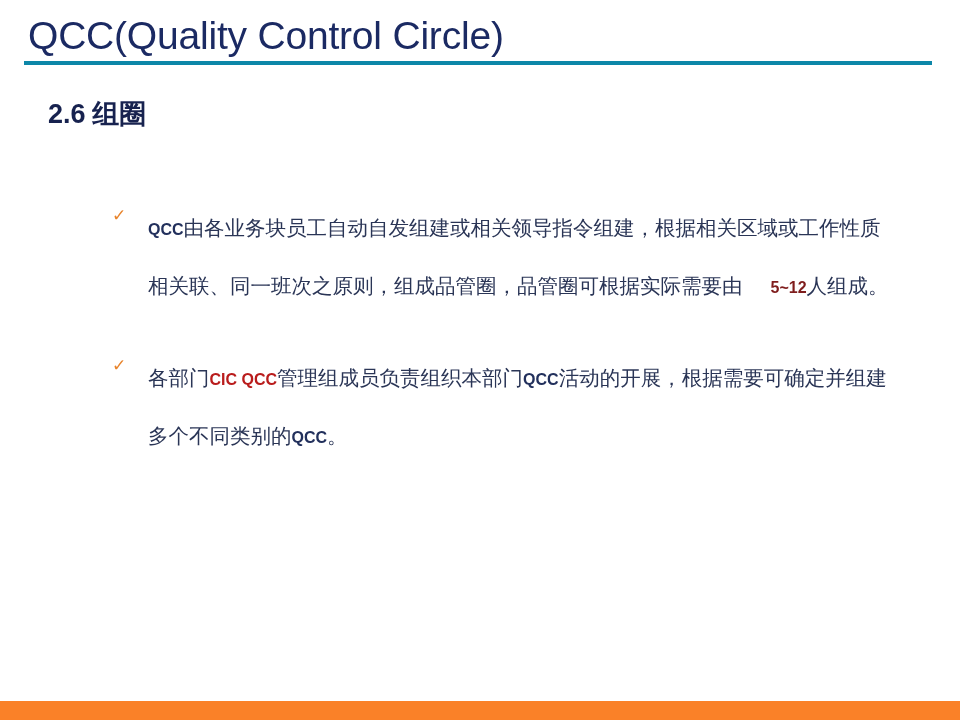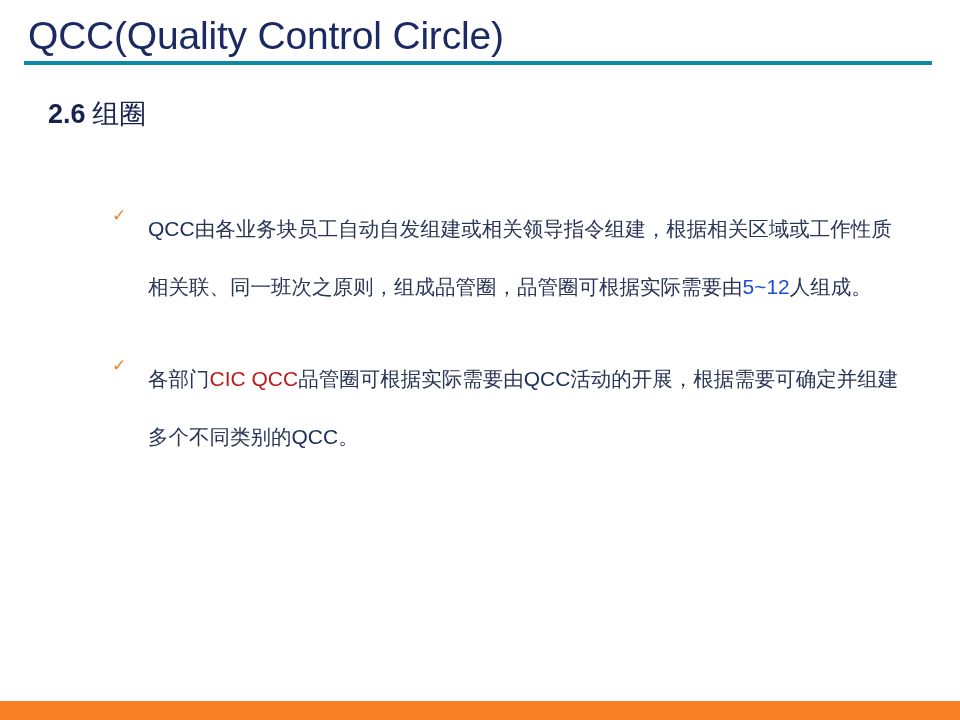--- a/index.html
+++ b/index.html
@@ -57,21 +57,21 @@
     color: #17224f;
     font-weight: bold;
     white-space: nowrap;
   }
   #subtitle .lat {
     font-family: "Liberation Sans", sans-serif;
     font-weight: bold;
   }
   #subtitle .cjk {
     font-family: "Liberation Serif", serif;
-    font-weight: normal;
+    font-weight: bold;
   }
 
   
   #body-block {
     position: absolute;
     left: 110px;
     top: 200px;
     width: 790px;
   }
   .bullet-item {
@@ -95,23 +95,23 @@
   }
   .bullet-text {
     font-family: "Liberation Serif", serif;
     font-size: 20.5px;
     line-height: 57px;
     color: #2a3556;
     text-align: left;
   }
   .bullet-text .lat {
     font-family: "Liberation Sans", sans-serif;
-    font-weight: normal;
+    font-weight: bold;
     color: #22305c;
-    font-size: 21px;
+    font-size: 16px;
   }
 
   
   #bottom-bar {
     position: absolute;
     left: 0;
     bottom: 0;
     width: 960px;
     height: 19px;
     background: #fa8128;
@@ -128,25 +128,25 @@
   </div>
 
   <div id="subtitle" style="color: rgb(23, 34, 79);">
     <span class="lat">2.6</span><span class="cjk">&nbsp;</span><span class="cjk">组圈</span>
   </div>
 
   <div id="body-block">
 
     <div class="bullet-item">
       <span class="bullet-mark" style="color: rgb(232, 132, 44);">✓</span>
-      <div class="bullet-text" style="color: rgb(42, 53, 86);"><span class="lat" style="color: rgb(34, 48, 92);">QCC</span><span class="cjk">由各业务块员工自动自发组建或相关领导指令组建，根据相关区域或工作性质相关联、同一班次之原则，组成品管圈，品管圈可根据实际需要由</span><span class="lat" style="color: #1d4ed8;">5~12</span><span class="cjk">人组成。</span></div>
+      <div class="bullet-text" style="color: rgb(42, 53, 86);"><span class="lat" style="color: rgb(34, 48, 92);">QCC</span><span class="cjk">由各业务块员工自动自发组建或相关领导指令组建，根据相关区域或工作性质相关联、同一班次之原则，组成品管圈，品管圈可根据实际需要由</span><span class="lat" style="color: #7f1d1d; padding-left: 28px;">5~12</span><span class="cjk">人组成。</span></div>
     </div>
 
     <div class="bullet-item">
       <span class="bullet-mark" style="color: rgb(232, 132, 44);">✓</span>
-      <div class="bullet-text" style="color: rgb(42, 53, 86);"><span class="cjk"> 各部门</span><span class="lat" style="color: #b91c1c;">CIC QCC</span><span class="cjk">品管圈可根据实际需要由</span><span class="lat" style="color: rgb(34, 48, 92);">QCC</span><span class="cjk">活动的开展，根据需要可确定并组建多个不同类别的</span><span class="lat" style="color: rgb(34, 48, 92);">QCC</span><span class="cjk">。</span></div>
+      <div class="bullet-text" style="color: rgb(42, 53, 86);"><span class="cjk"> 各部门</span><span class="lat" style="color: #b91c1c;">CIC QCC</span><span class="cjk">管理组成员负责组织本部门</span><span class="lat" style="color: rgb(34, 48, 92);">QCC</span><span class="cjk">活动的开展，根据需要可确定并组建多个不同类别的</span><span class="lat" style="color: rgb(34, 48, 92);">QCC</span><span class="cjk">。</span></div>
     </div>
 
   </div>
 
   <div id="bottom-bar" style="background: rgb(250, 129, 40);"></div>
 
 </div>
 
 </body></html>

